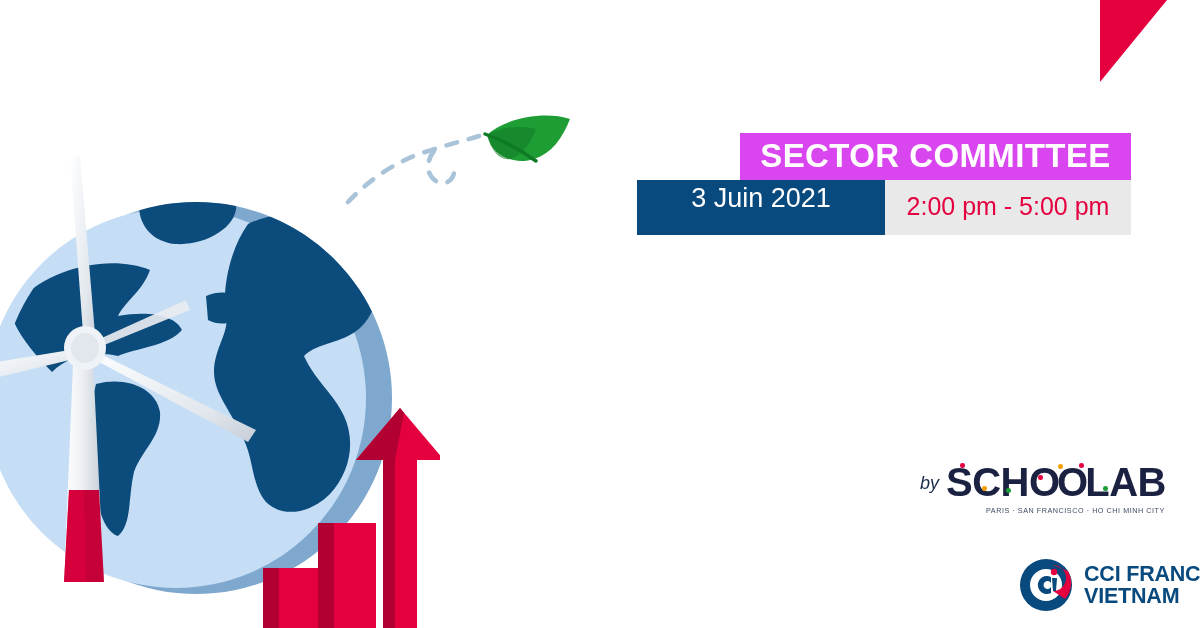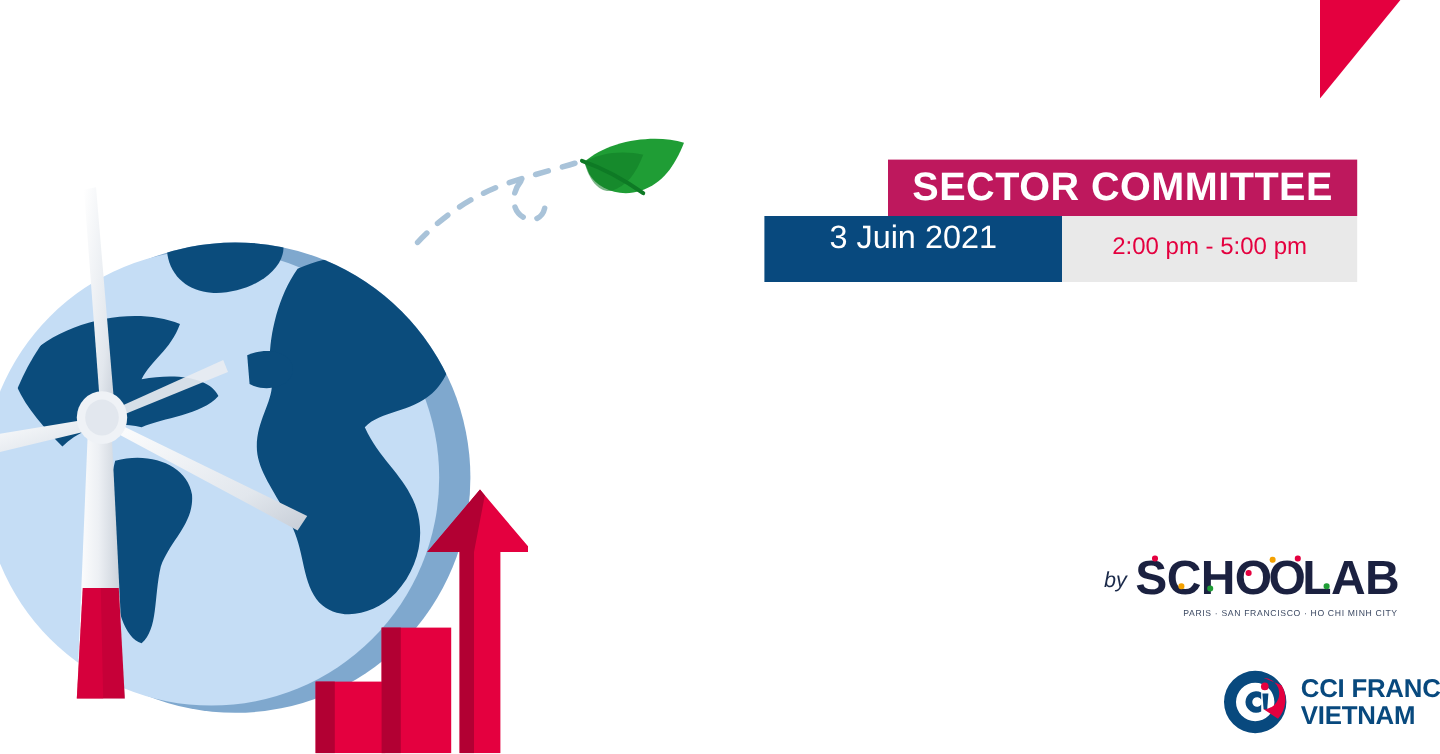--- a/index.html
+++ b/index.html
@@ -50,21 +50,21 @@
     top: 133px;
     width: 494px;
     height: 108px;
   }
   .banner-title {
     position: absolute;
     left: 103px;
     top: 0;
     width: 391px;
     height: 47px;
-    background: #be185d;
+    background: #d946ef;
     color: #ffffff;
     font-size: 33px;
     font-weight: bold;
     letter-spacing: 0.4px;
     display: flex;
     align-items: center;
     justify-content: center;
     box-sizing: border-box;
     padding-bottom: 2px;
   }
@@ -84,21 +84,21 @@
     display: flex;
     align-items: center;
     justify-content: center;
     box-sizing: border-box;
     padding-bottom: 18px;
   }
   .banner-time {
     width: 246px;
     background: #E9E9E9;
     color: #E4003F;
-    font-size: 20px;
+    font-size: 25px;
     display: flex;
     align-items: center;
     justify-content: center;
     box-sizing: border-box;
     padding-bottom: 3px;
   }
 
   
   .copy {
     position: absolute;

